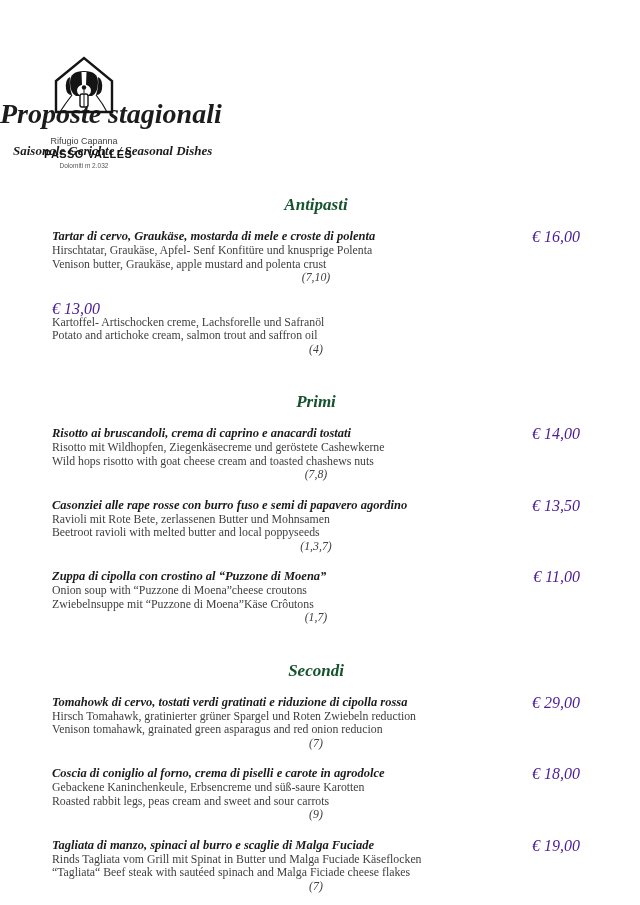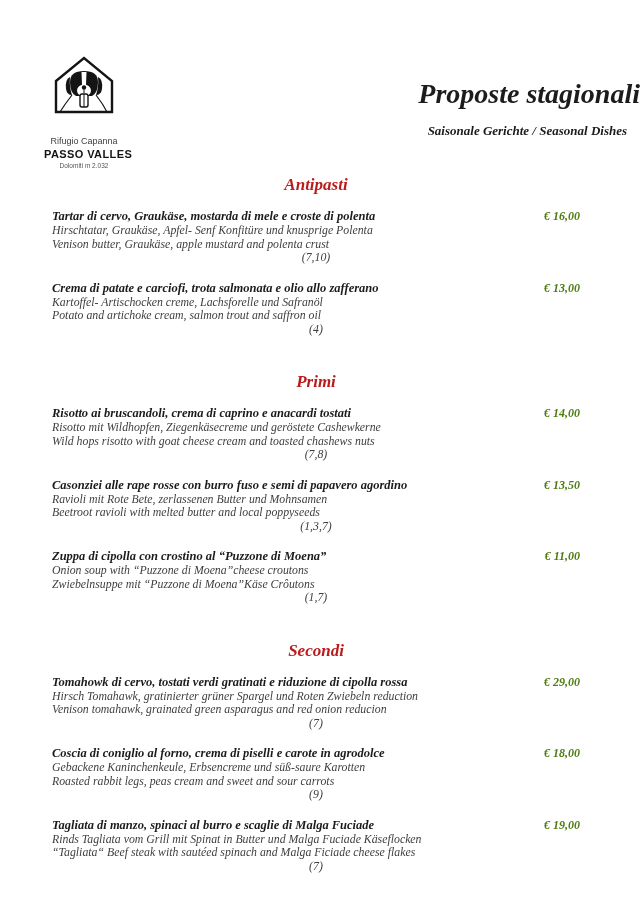--- a/index.html
+++ b/index.html
@@ -22,21 +22,21 @@
     text-align: center;
     font-family: "Liberation Sans", sans-serif;
     line-height: 1.1;
   }
   .logo svg { width: 64px; height: 62px; display: block; margin: 0 auto; }
   .logo-line1 { font-size: 9px;  color: #3f3f3f; margin-top: 20px; white-space: nowrap; }
   .logo-line2 { font-size: 11px; font-weight: bold; color: #141414; letter-spacing: 0.4px; margin-top: 1px; white-space: nowrap; }
   .logo-line3 { font-size: 6.5px; color: #555; margin-top: 2px; white-space: nowrap; }
 
   
-  .header { padding-top: 78px; text-align: right; }
+  .header { padding-top: 98px; text-align: left; }
   .menu-title {
     font-size: 28px;
     font-style: italic;
     font-weight: 600;
     color: #1c1c1c;
     line-height: 32px;
     margin: 0;
   }
   .menu-subtitle {
     font-size: 13px;
@@ -48,48 +48,47 @@
   }
 
   
   .content { padding: 0 60px 0 52px; }
   .section { margin-top: 36px; }
   .section-title {
     text-align: center;
     font-size: 17px;
     font-style: italic;
     font-weight: bold;
-    color: #b91c1c;
+    color: #14532d;
     line-height: 20px;
     margin: 0 0 14px 0;
   }
   .item { margin-bottom: 16px; }
   .item-head {
     display: flex;
     justify-content: space-between;
     align-items: flex-end;
     line-height: 15px;
   }
   .item-title {
     font-size: 12.5px;
     font-style: italic;
     font-weight: bold;
     color: #1b1b1b;
     padding-right: 12px;
   }
   .item-price {
-    font-size: 12px;
-    font-style: italic;
-    font-weight: bold;
-    color: #4d7c0f;
+    font-size: 16px;
+    font-style: italic;
+    font-weight: normal;
+    color: #4c1d95;
     white-space: nowrap;
   }
   .item-desc {
     font-size: 11.8px;
-    font-style: italic;
     color: #3e3e3e;
     line-height: 13.5px;
   }
   .item-allergens {
     text-align: center;
     font-size: 11.8px;
     font-style: italic;
     color: #3e3e3e;
     line-height: 13.5px;
   }
@@ -141,21 +140,20 @@
           <span class="item-title">Tartar di cervo, Graukäse, mostarda di mele e croste di polenta</span>
           <span class="item-price">€ 16,00</span>
         </div>
         <div class="item-desc">Hirschtatar, Graukäse, Apfel- Senf Konfitüre und knusprige Polenta</div>
         <div class="item-desc">Venison butter, Graukäse, apple mustard and polenta crust</div>
         <div class="item-allergens">(7,10)</div>
       </div>
 
       <div class="item">
         <div class="item-head">
-          <span class="item-title">Crema di patate e carciofi, trota salmonata e olio allo zafferano</span>
           <span class="item-price">€ 13,00</span>
         </div>
         <div class="item-desc">Kartoffel- Artischocken creme, Lachsforelle und Safranöl</div>
         <div class="item-desc">Potato and artichoke cream, salmon trout and saffron oil</div>
         <div class="item-allergens">(4)</div>
       </div>
     </div>
 
     <div class="section">
       <h2 class="section-title">Primi</h2>

